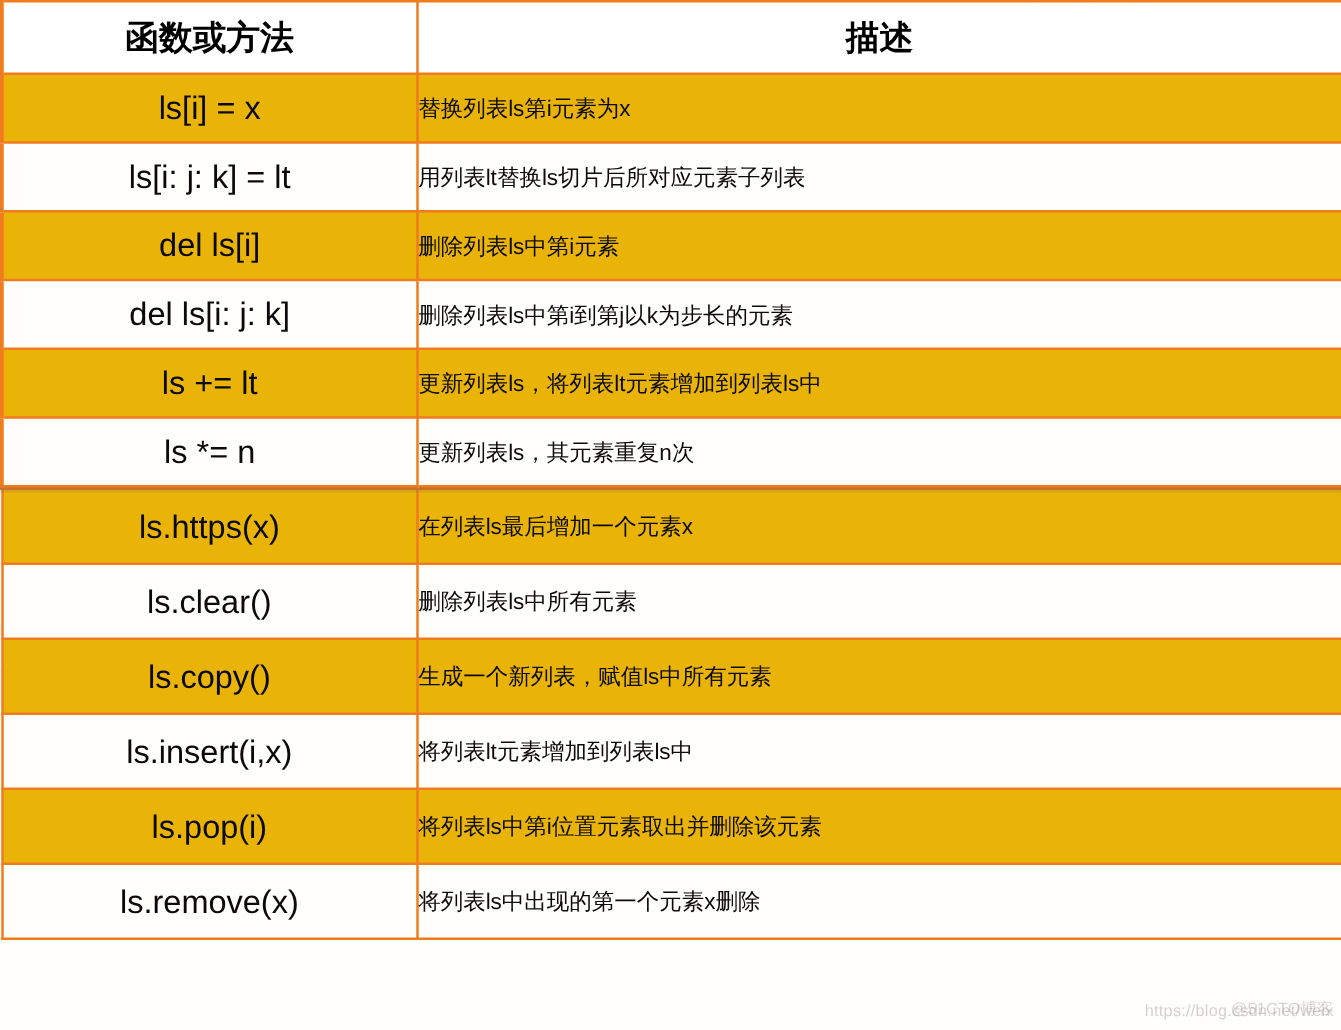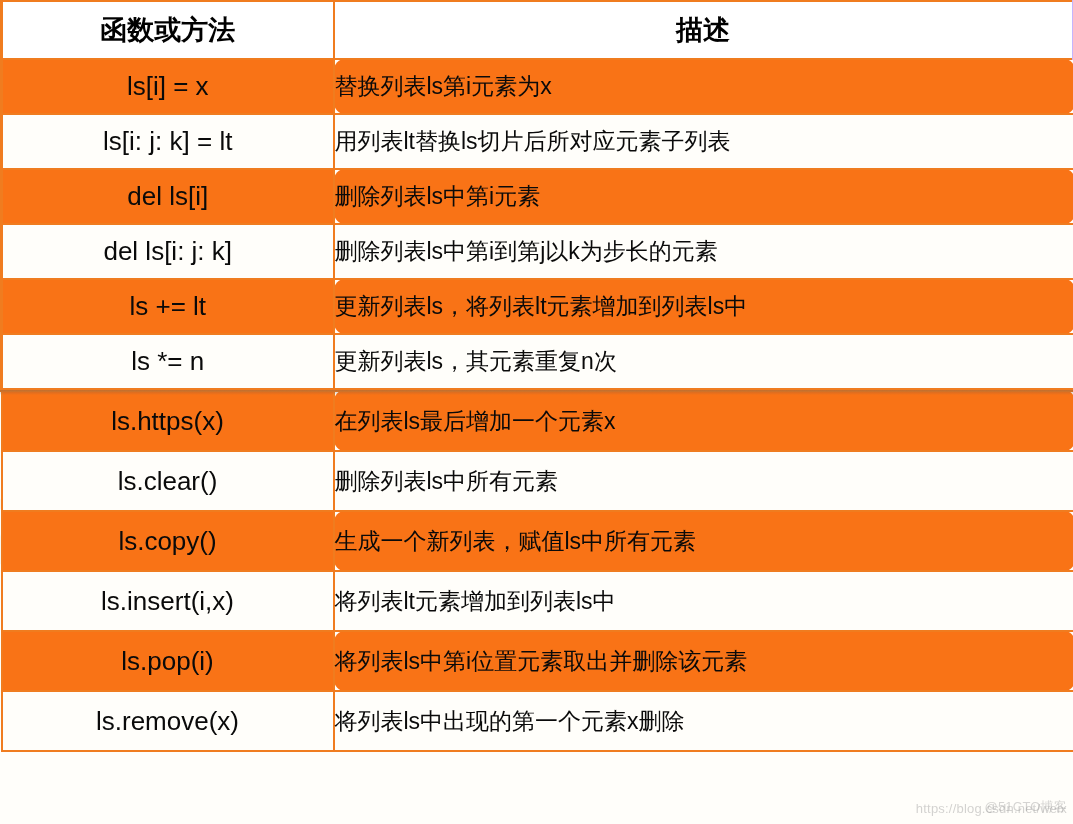--- a/index.html
+++ b/index.html
@@ -90,40 +90,39 @@
 
   .cell-func {
     text-align: center;
     font-size: 26px;
     color: #0a0a0a;
     padding: 6px 4px;
     white-space: nowrap;
   }
   .cell-desc {
     text-align: left;
-    font-size: 23px;
+    font-size: 18px;
     color: #0a0a0a;
     padding: 6px 10px 6px 14px;
     white-space: nowrap;
-    border-radius: 11px;
   }
 
   thead th {
     background: #ffffff;
     font-weight: bold;
     font-size: 27px;
     text-align: center;
     height: 56px;
     color: #000000;
     border-top: 3px solid #f07c1f;
   }
   thead th.h-func { border-left: 3px solid #f07c1f; }
-  thead th.h-desc { border-right: 6px solid #c4b5fd; }
-
-  tr.row-odd td { background: #f97316; }
+  thead th.h-desc { border-right: 4px solid #c4b5fd; }
+
+  tr.row-odd td { background: #eab308; }
   tr.row-even td { background: #fffefa; }
 
   tr.r-h53 td { height: 53px; }
   tr.r-h58 td { height: 58px; }
 
   
   tr.sec1 td.first { border-left: 3px solid #f07c1f; }
   tr.sec1 td.last  { border-right: 3px solid #f07c1f; }
   tr.sec1-end td { border-bottom: 4px solid #f07c1f; }
 

